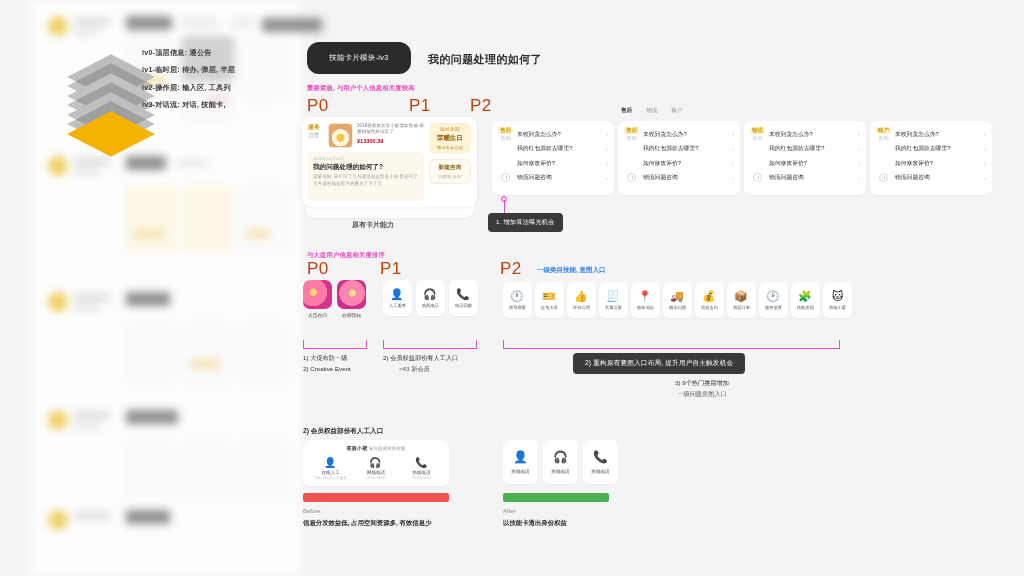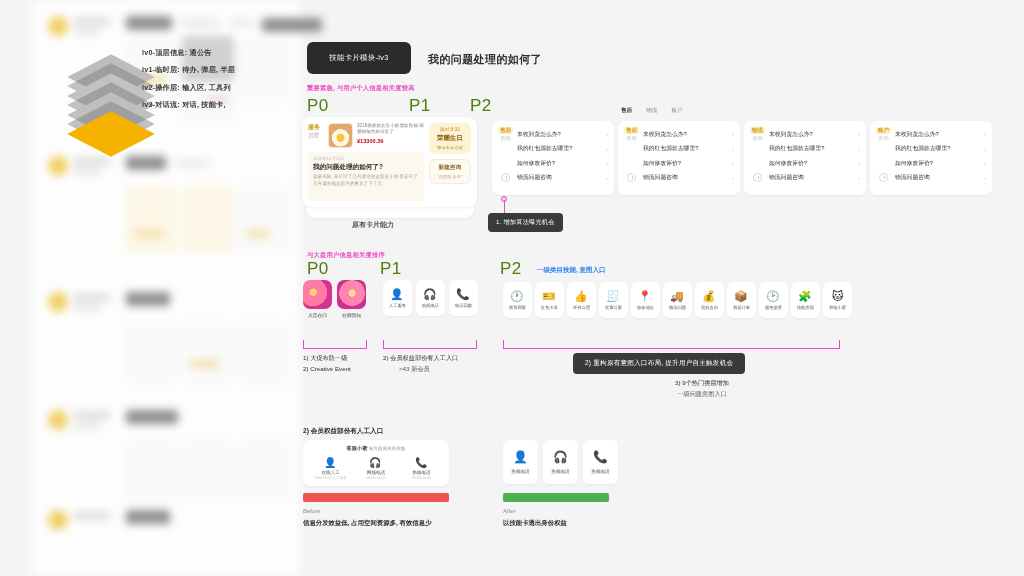--- a/index.html
+++ b/index.html
@@ -49,36 +49,36 @@
     transform: scaleY(.52) rotate(45deg); background: rgba(120,120,120,.45); }
   .s0 { top: 19px; } .s1 { top: 38px; } .s2 { top: 57px; }
 
   .layer-labels { position: absolute; left: 142px; top: 48px; }
   .layer-labels div { font-size: 7.2px; color: #3a3a3a; margin-bottom: 7.4px;
     letter-spacing: .2px; font-weight: 600; }
 
   
   .badge {
     position: absolute; left: 307px; top: 42px; width: 104px; height: 32px;
-    background: #2b2b2b; border-radius: 6px; color: #fff;
+    background: #2b2b2b; border-radius: 12px; color: #fff;
     font-size: 7.4px; display: flex; align-items: center; justify-content: center;
     letter-spacing: .3px;
   }
   .headline {
     position: absolute; left: 428px; top: 52px;
     font-size: 11px; color: #2d2d2d; font-weight: 700; letter-spacing: .4px;
   }
   .pink-note {
     position: absolute; font-size: 6.3px; color: #ec4bc0; font-weight: 700;
     letter-spacing: .2px;
   }
   .pnote1 { left: 307px; top: 84px; }
   .pnote2 { left: 307px; top: 251px; }
 
-  .plabel { position: absolute; font-size: 17px; color: #4d7c0f; font-weight: 400;
+  .plabel { position: absolute; font-size: 17px; color: #c2410c; font-weight: 400;
     letter-spacing: .5px; }
   .p0a { left: 307px; top: 96px; }
   .p1a { left: 409px; top: 96px; }
   .p2a { left: 470px; top: 96px; }
   .p0b { left: 307px; top: 259px; }
   .p1b { left: 380px; top: 259px; }
   .p2b { left: 500px; top: 259px; }
   .p2-note { position: absolute; left: 537px; top: 266px; font-size: 6.5px;
     color: #2d7ff0; font-weight: 600; }
 

